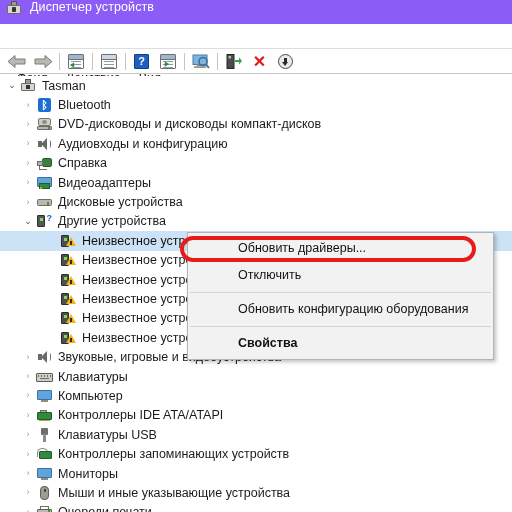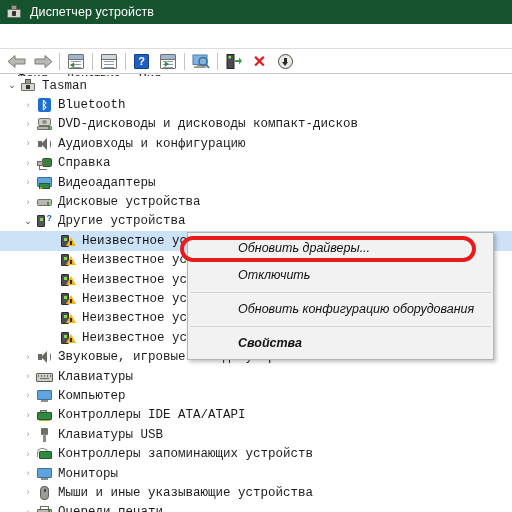--- a/index.html
+++ b/index.html
@@ -21,23 +21,22 @@
     background: #ffffff;
     overflow: hidden;
   }
 
   
   .titlebar {
     position: absolute;
     left: 0; top: 0;
     width: 512px;
     height: 24px;
-    background: #14532d;
+    background: #8b5cf6;
     display: flex;
-    align-items: center;
   }
   .title-icon {
     width: 16px; height: 16px;
     margin-left: 6px;
     position: relative;
     flex: none;
   }
   .title-icon .ti-body {
     position: absolute;
     left: 1px; top: 5px;
@@ -243,21 +242,21 @@
     font-size: 9px;
     line-height: 19px;
   }
   .row.expanded > .chev { color: #4a4a4a; }
   .row .ico {
     width: 18px; height: 16px;
     flex: none;
     position: relative;
     margin-right: 4px;
   }
-  .row .lbl { flex: none; font-family: Liberation Mono, monospace; }
+  .row .lbl { flex: none; }
   .row.selected {
     background: #cce3f7;
   }
   .row.selected .lbl { color: #121212; }
 
   .d0 { padding-left: 4px; }
   .d1 { padding-left: 20px; }
   .d2 { padding-left: 44px; }
 
   
@@ -347,21 +346,20 @@
   }
   .ctx-item {
     position: relative;
     height: 27px;
     line-height: 27px;
     padding-left: 50px;
     font-size: 12.5px;
     color: #111111;
     white-space: nowrap;
     cursor: default;
-    font-style: italic;
   }
   .ctx-item.bold { font-weight: bold; }
   .ctx-sep {
     height: 1px;
     background: #d4d4d4;
     margin: 3px 2px 3px 2px;
   }
   .ctx-highlight {
     position: absolute;
     left: -8px;

